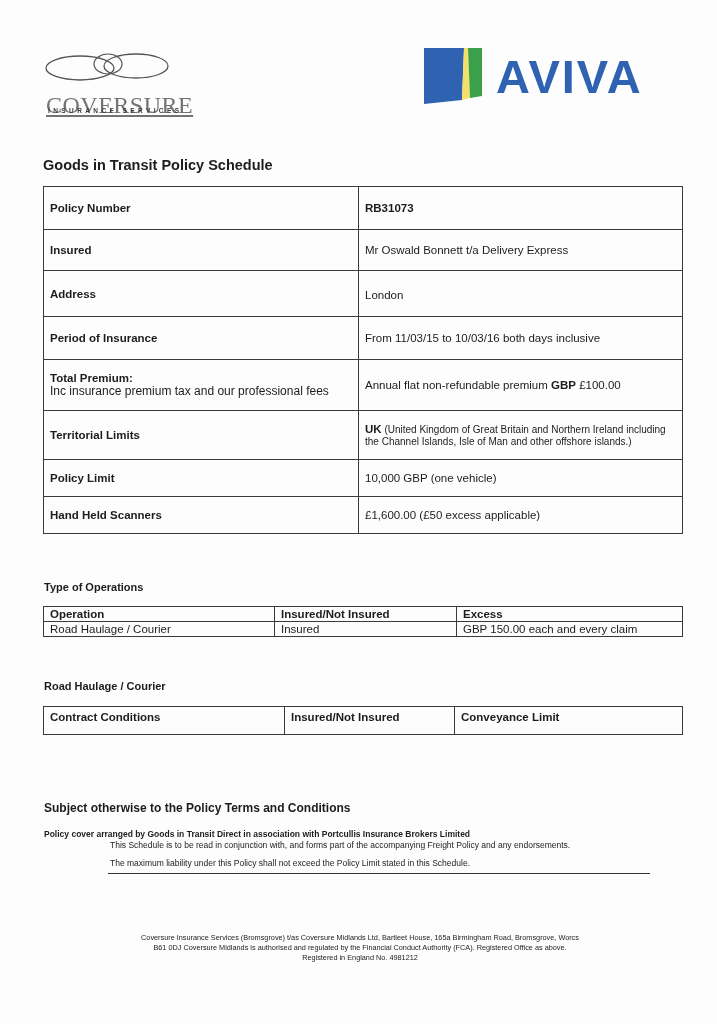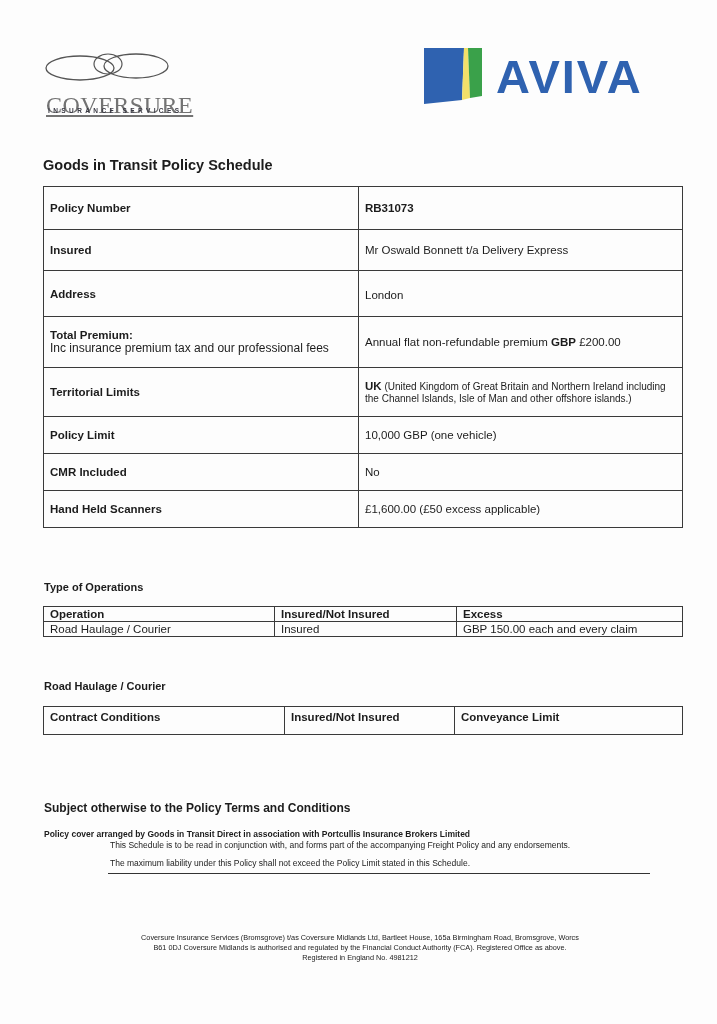--- a/index.html
+++ b/index.html
@@ -75,38 +75,38 @@
     <td class="value" style="font-weight:bold">RB31073</td>
   </tr>
   <tr style="height:41px">
     <td class="label">Insured</td>
     <td class="value">Mr Oswald Bonnett t/a Delivery Express</td>
   </tr>
   <tr style="height:46px">
     <td class="label">Address</td>
     <td class="value" style="padding-top:14px">London</td>
   </tr>
+  <tr style="height:43px">
+    <td class="label">Period of Insurance</td>
+    <td class="value">From 11/03/15 to 10/03/16 both days inclusive</td>
+  </tr>
   <tr style="height:45px">
     <td class="label">
       <div>Total Premium:</div>
       <div class="sub-label">Inc insurance premium tax and our professional fees</div>
     </td>
-    <td class="value"><span>Annual flat non-refundable premium </span><b>GBP</b><span> £200.00</span></td>
+    <td class="value"><span>Annual flat non-refundable premium </span><b>GBP</b><span> £100.00</span></td>
   </tr>
   <tr style="height:43px">
     <td class="label">Territorial Limits</td>
     <td class="value"><b>UK</b><span class="small"> (United Kingdom of Great Britain and Northern Ireland including the Channel Islands, Isle of Man and other offshore islands.)</span></td>
   </tr>
   <tr style="height:32px">
     <td class="label">Policy Limit</td>
     <td class="value">10,000 GBP (one vehicle)</td>
-  </tr>
-  <tr style="height:24px">
-    <td class="label">CMR Included</td>
-    <td class="value">No</td>
   </tr>
   <tr style="height:24px">
     <td class="label">Hand Held Scanners</td>
     <td class="value">£1,600.00 (£50 excess applicable)</td>
   </tr>
 </tbody>
   </table>
 
 <div class="section-title" style="top:581px">Type of Operations</div>
 <table class="ops-table">

